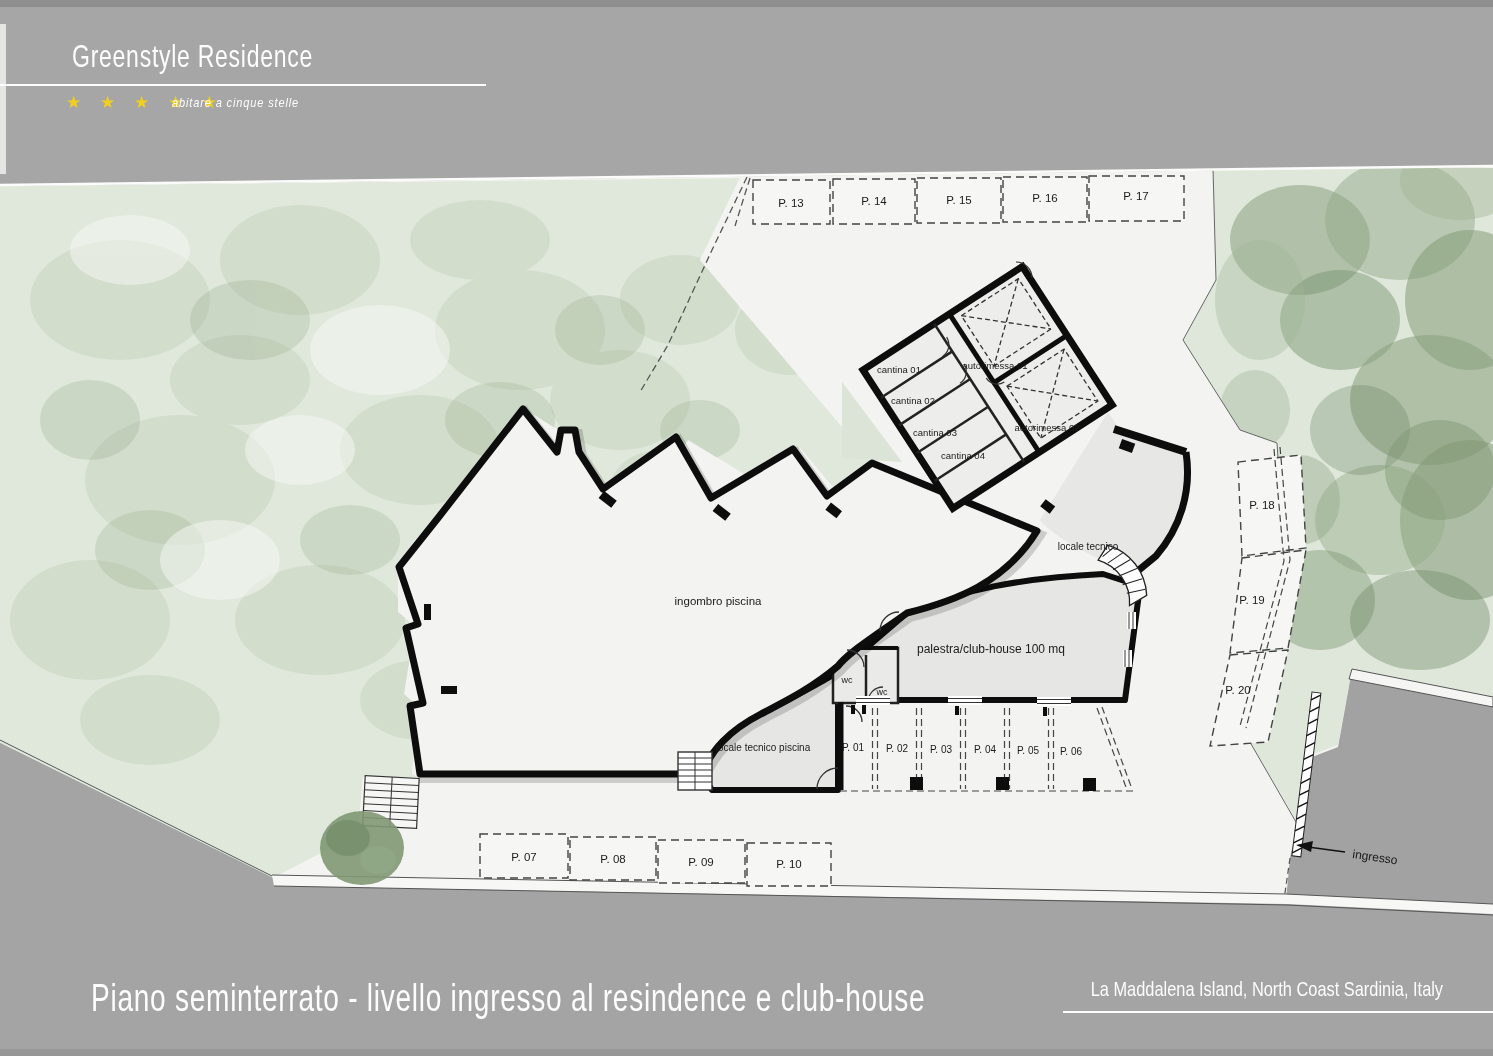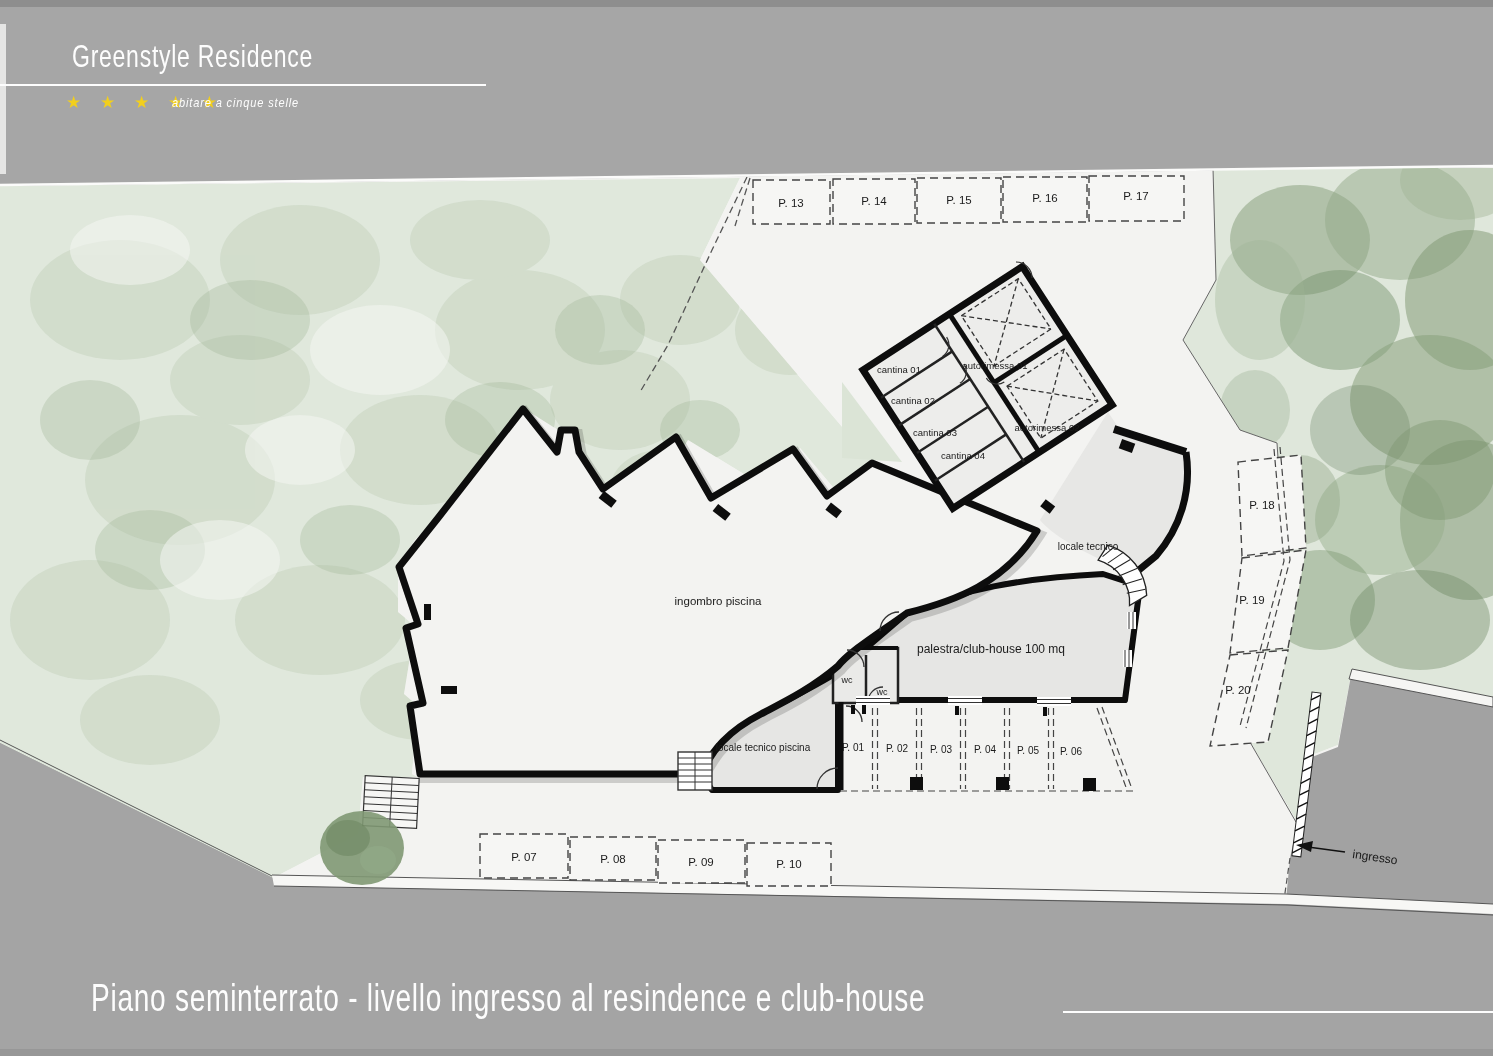--- a/index.html
+++ b/index.html
@@ -354,14 +354,15 @@
   <rect x="0" y="24" width="6" height="150" fill="#f0f0ee" opacity=".85"></rect>
   <rect x="0" y="1049" width="1493" height="7" fill="#979797"></rect>
 </svg>
 
   <div class="hdr-text" id="hdr-title"><span class="cond">Greenstyle Residence</span></div>
   <div id="hdr-line"></div>
   <div class="hdr-text" id="hdr-stars">★ ★ ★ ★ ★</div>
   <div class="hdr-text" id="hdr-tagline"><span class="cond" style="transform:scaleX(.85)">abitare a cinque stelle</span></div>
 
   <div class="hdr-text" id="ftr-title"><span class="cond">Piano seminterrato - livello ingresso al resindence e club-house</span></div>
+  <div class="hdr-text" id="ftr-loc"><span class="cond-c">La Maddalena Island, North Coast Sardinia, Italy</span></div>
   <div id="ftr-line"></div>
 </div>
 
 </body></html>

